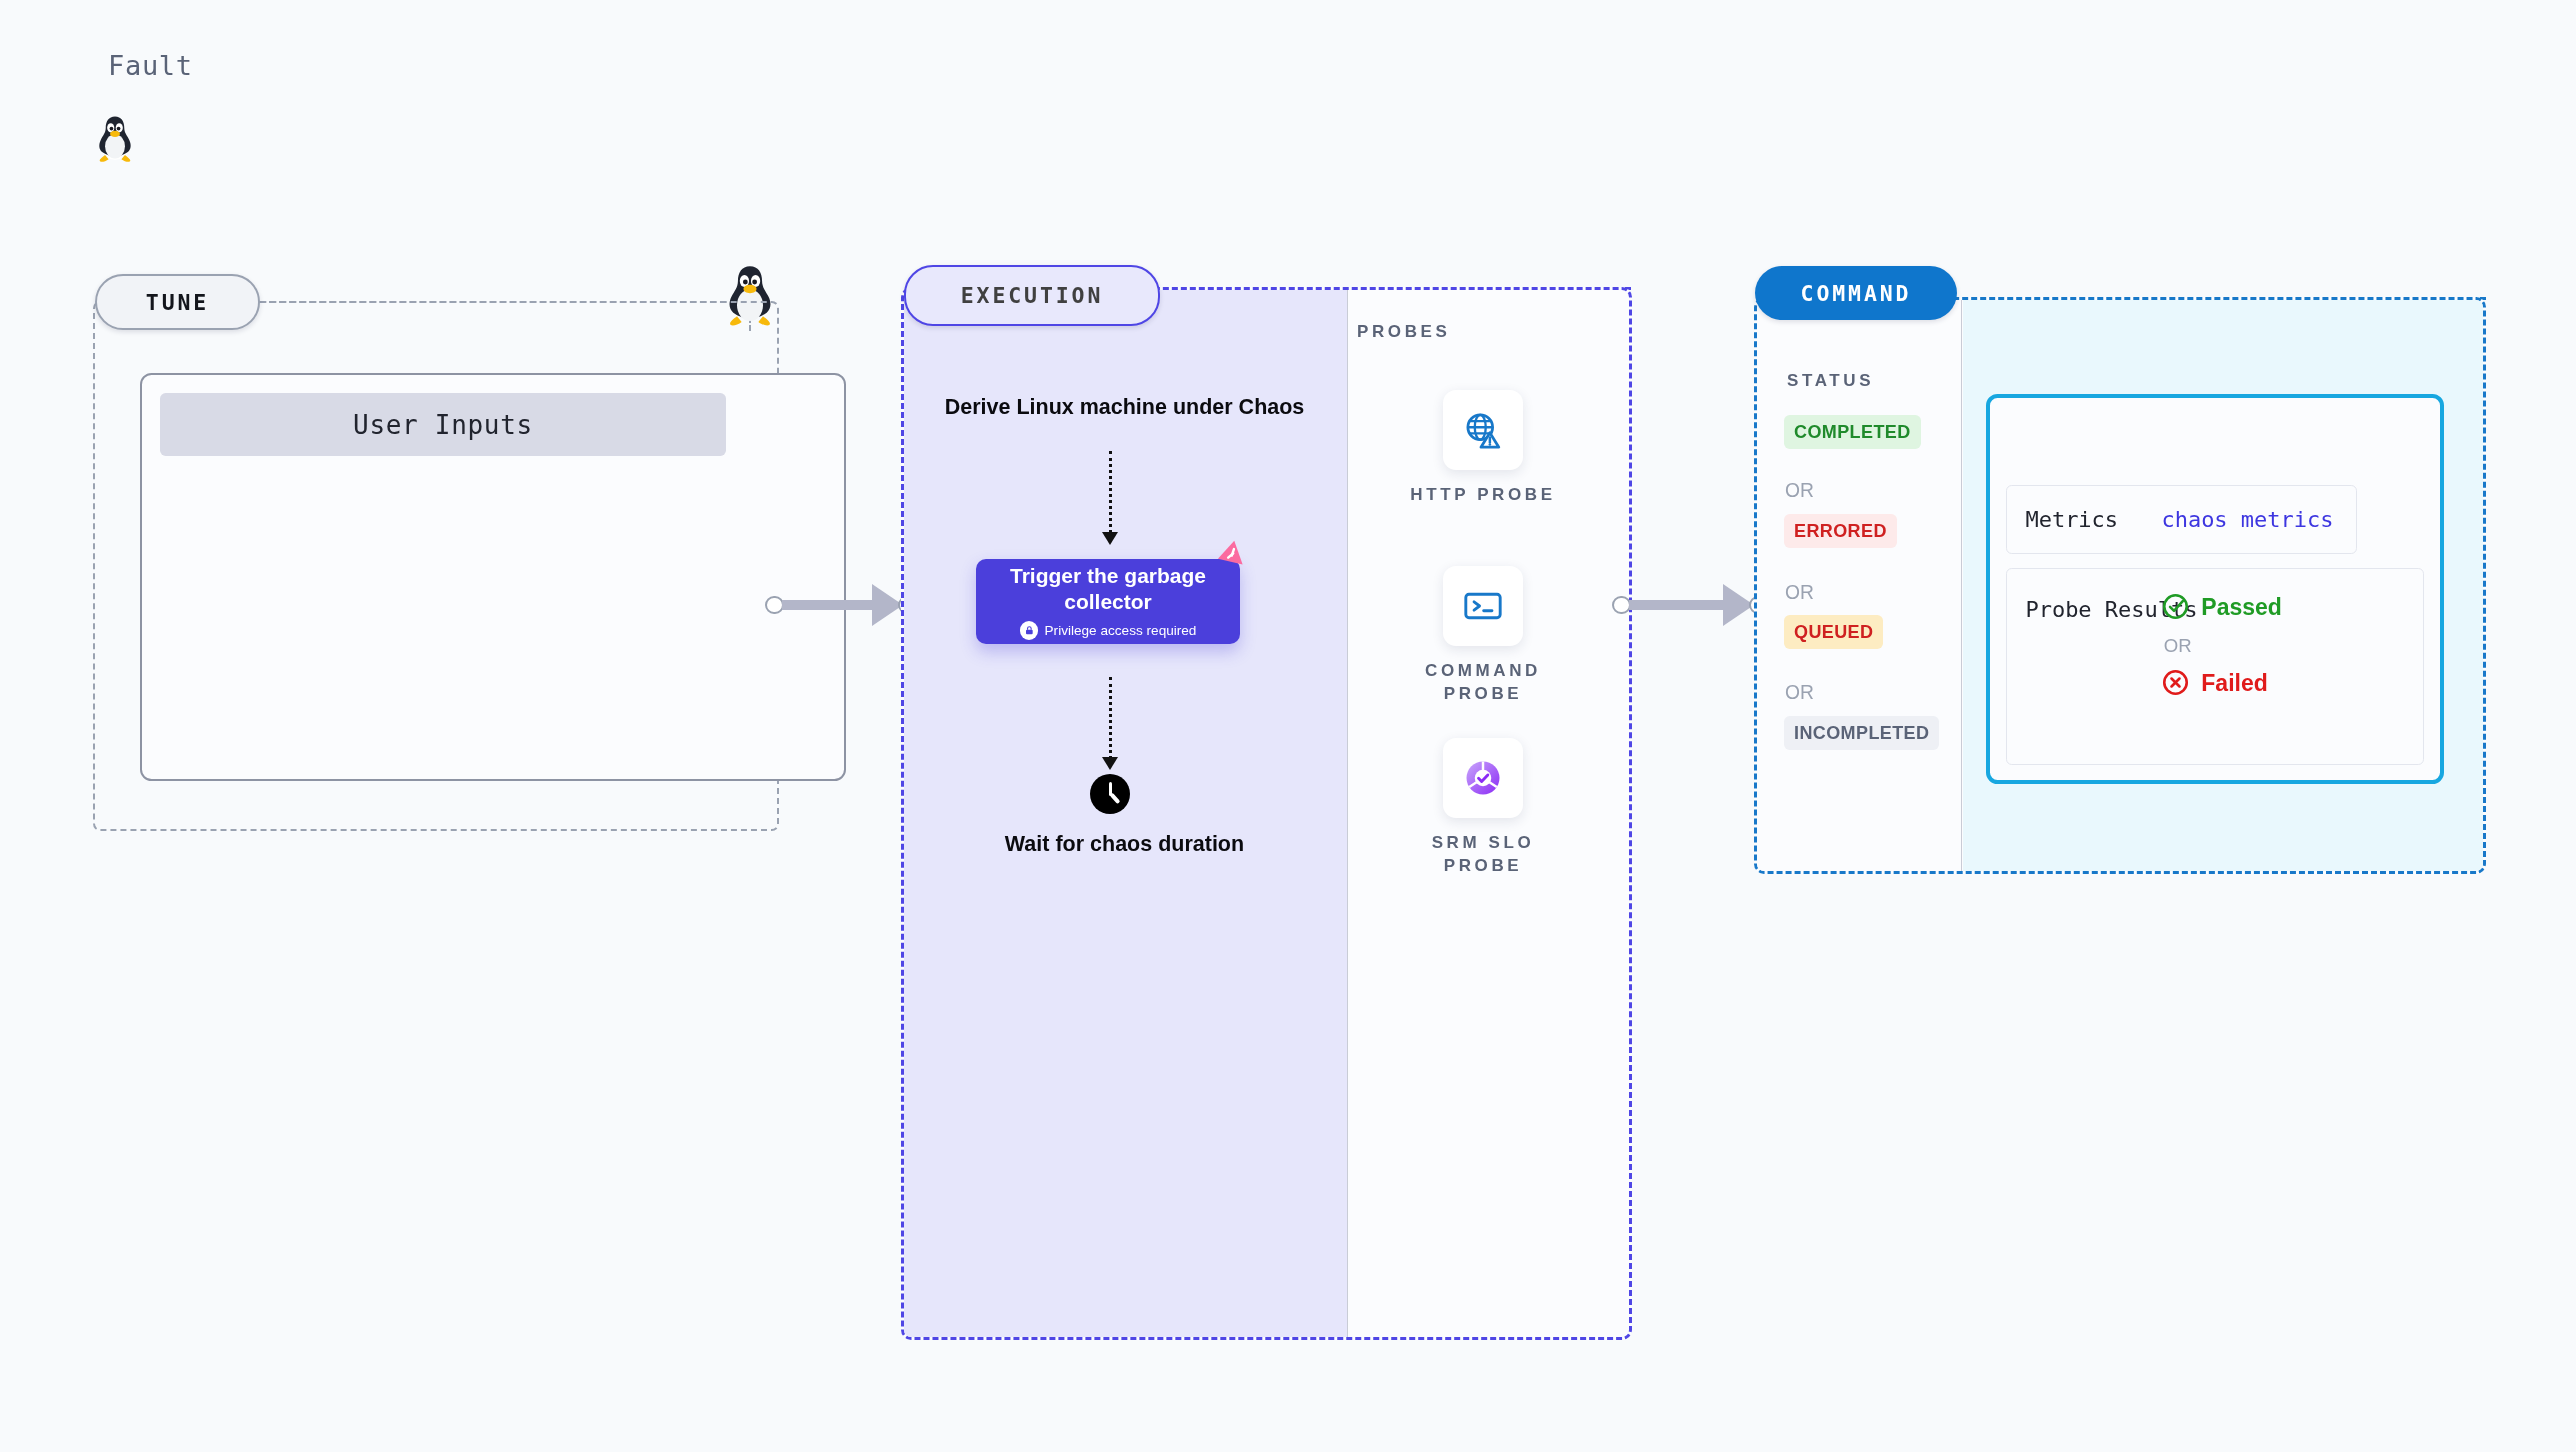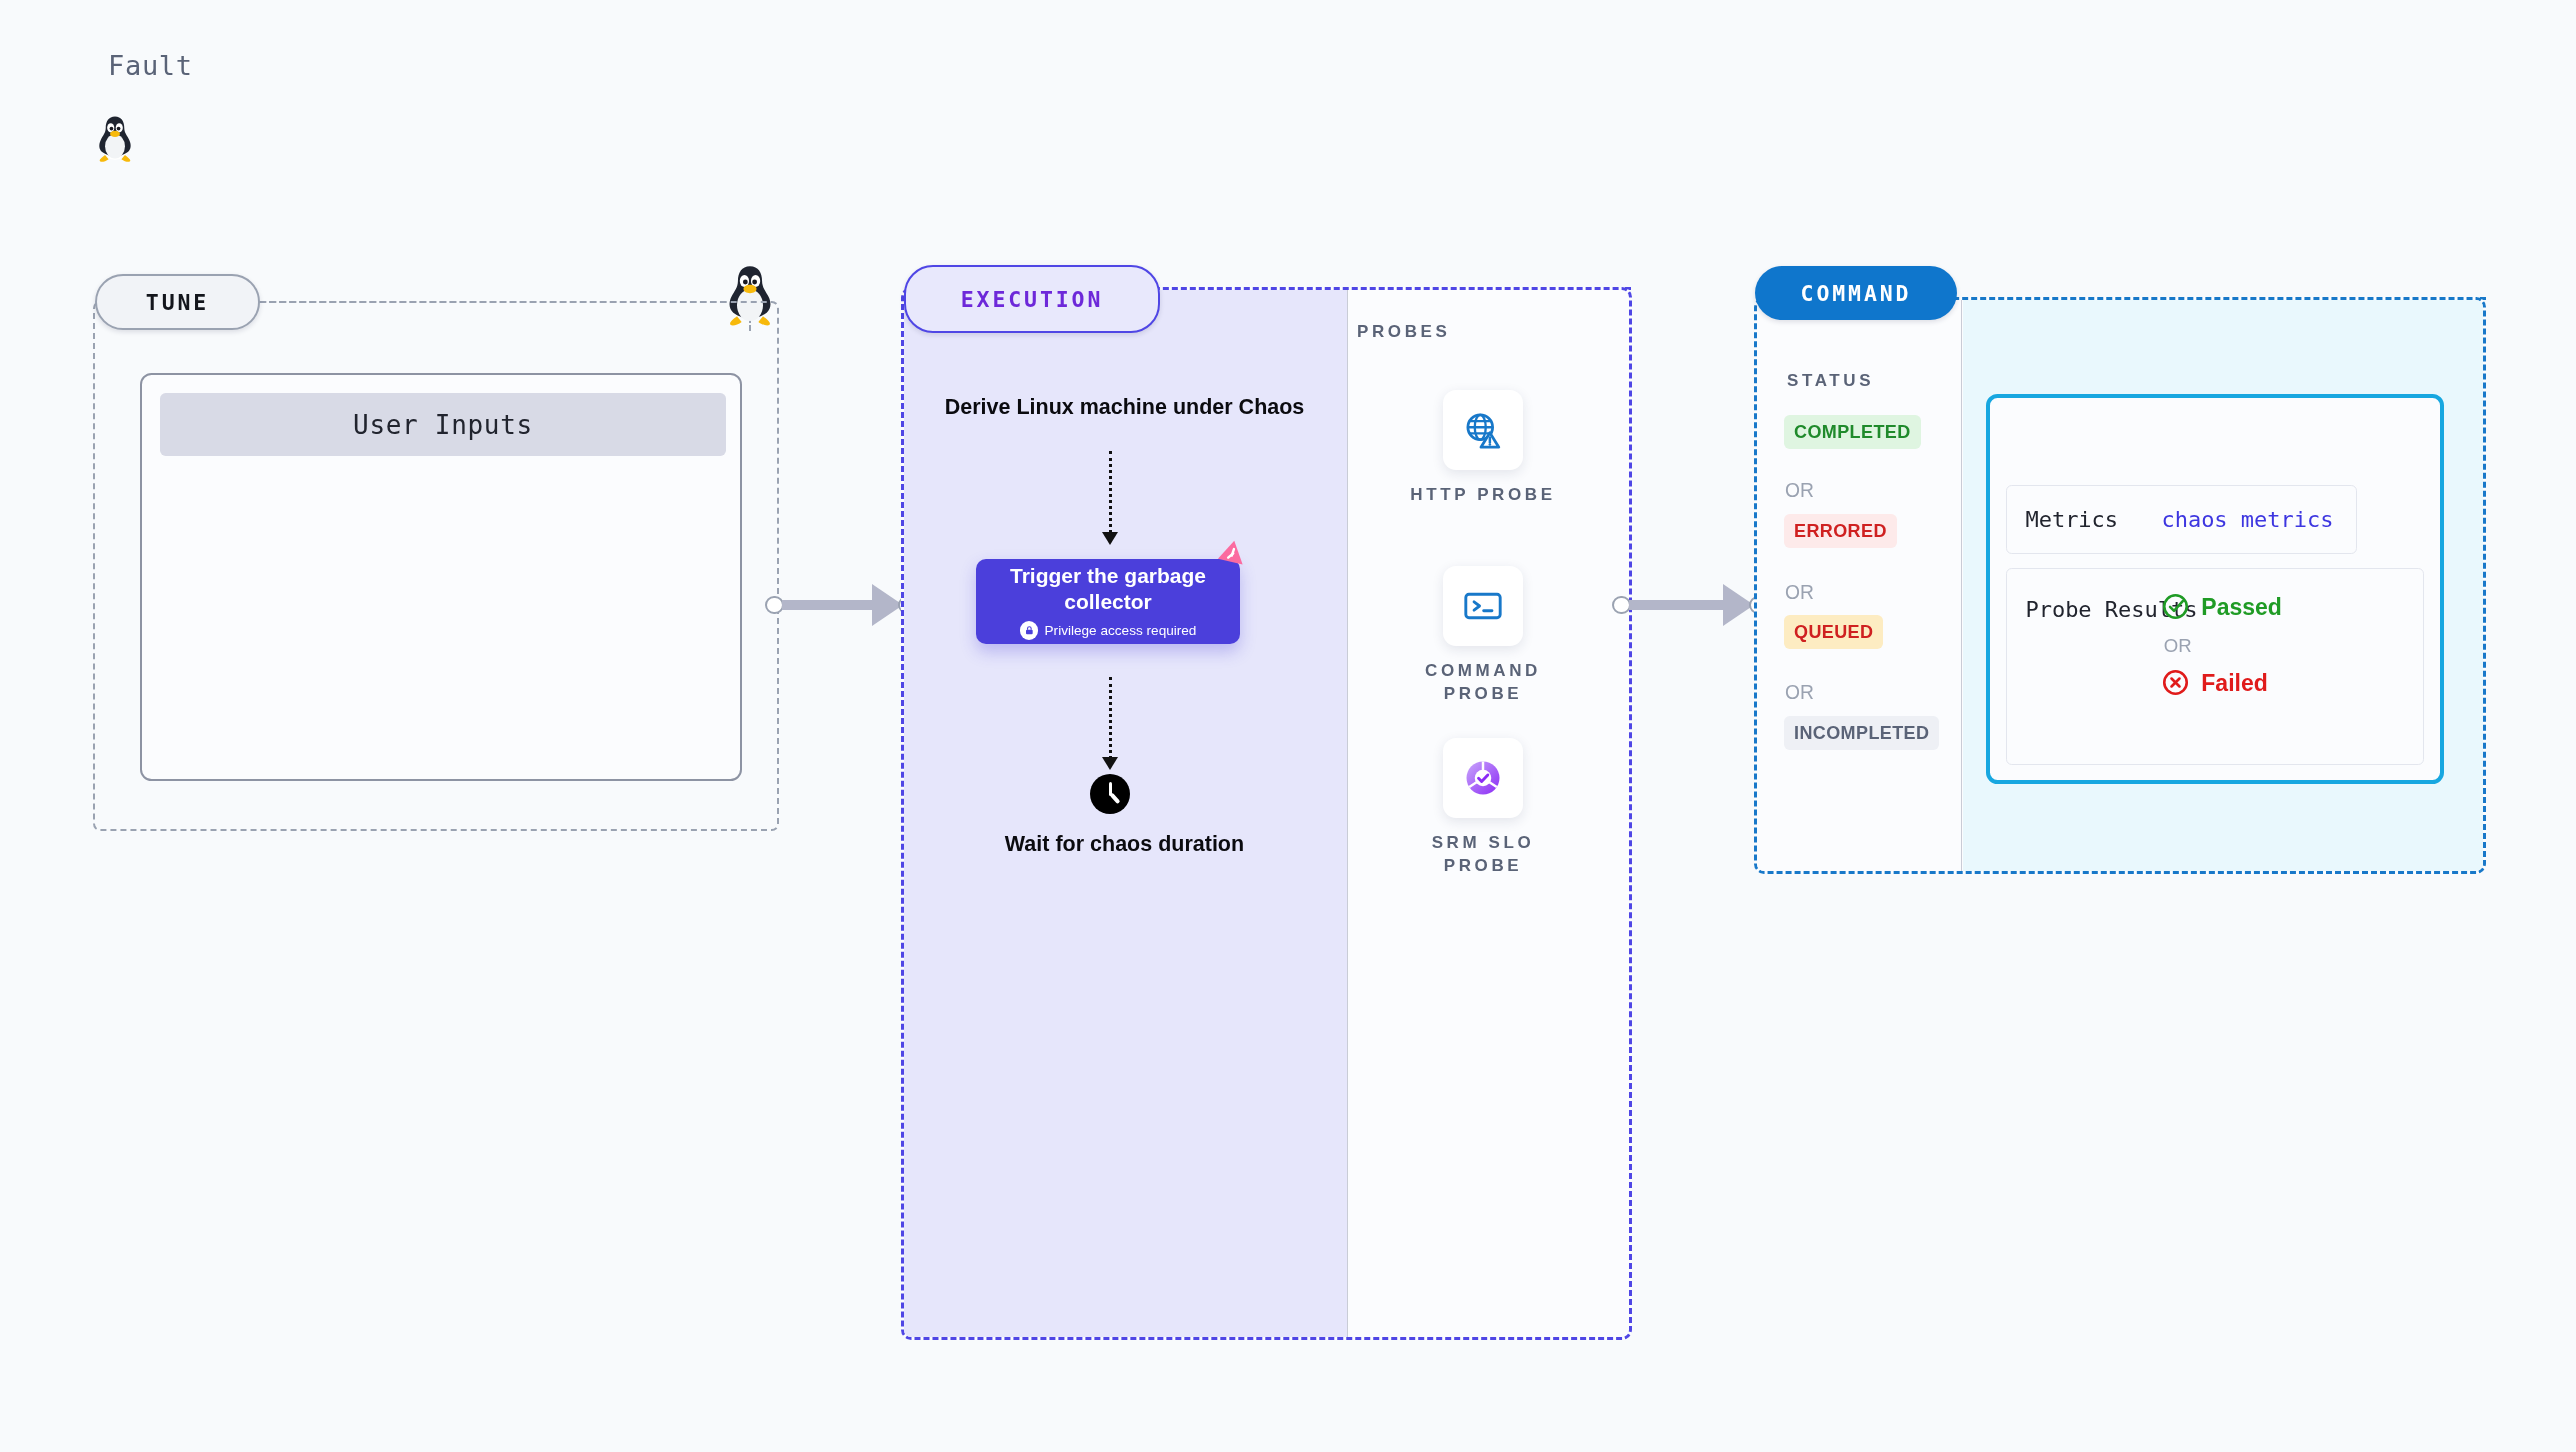--- a/index.html
+++ b/index.html
@@ -54,31 +54,31 @@
     border-radius:29px;box-sizing:border-box;
     font-family:"DejaVu Sans Mono","Liberation Mono",monospace;
     font-weight:bold;letter-spacing:2.9px;
     box-shadow:0 2.1px 5px rgba(20,25,60,.13);
   }
   #pill-tune{
     left:95px;top:274px;width:165px;height:56px;
     background:#f1f3f7;border:2.1px solid #9aa2b1;color:#13151c;font-size:21.5px;
   }
   #pill-exec{
-    left:904px;top:265px;width:256px;height:68px;
-    background:#e8e8fc;border:2.9px solid #4f46e5;color:#6d28d9;font-size:21.5px;
+    left:904px;top:265px;width:256px;height:61px;
+    background:#e8e8fc;border:2.9px solid #4f46e5;color:#404040;font-size:21.5px;
   }
   #pill-result{
     left:1755px;top:266px;width:202px;height:54px;
     background:#0f76cc;border:none;color:#ffffff;font-size:21.5px;
   }
 
   
   #tune-card{
-    position:absolute;left:140px;top:373px;width:602px;height:408px;
+    position:absolute;left:140px;top:373px;width:706px;height:408px;
     border:2.1px solid #8d93a3;border-radius:11.5px;background:#fbfcfe;box-sizing:border-box;
   }
   #tune-hdr{
     position:absolute;left:18px;top:18px;width:566px;height:63px;
     background:#d8dae6;border-radius:5.7px;
     display:flex;align-items:center;justify-content:center;
     font-size:26px;color:#21242e;letter-spacing:0.7px;
   }
   #tune-body{
     position:absolute;left:18px;top:93px;width:566px;height:294px;

